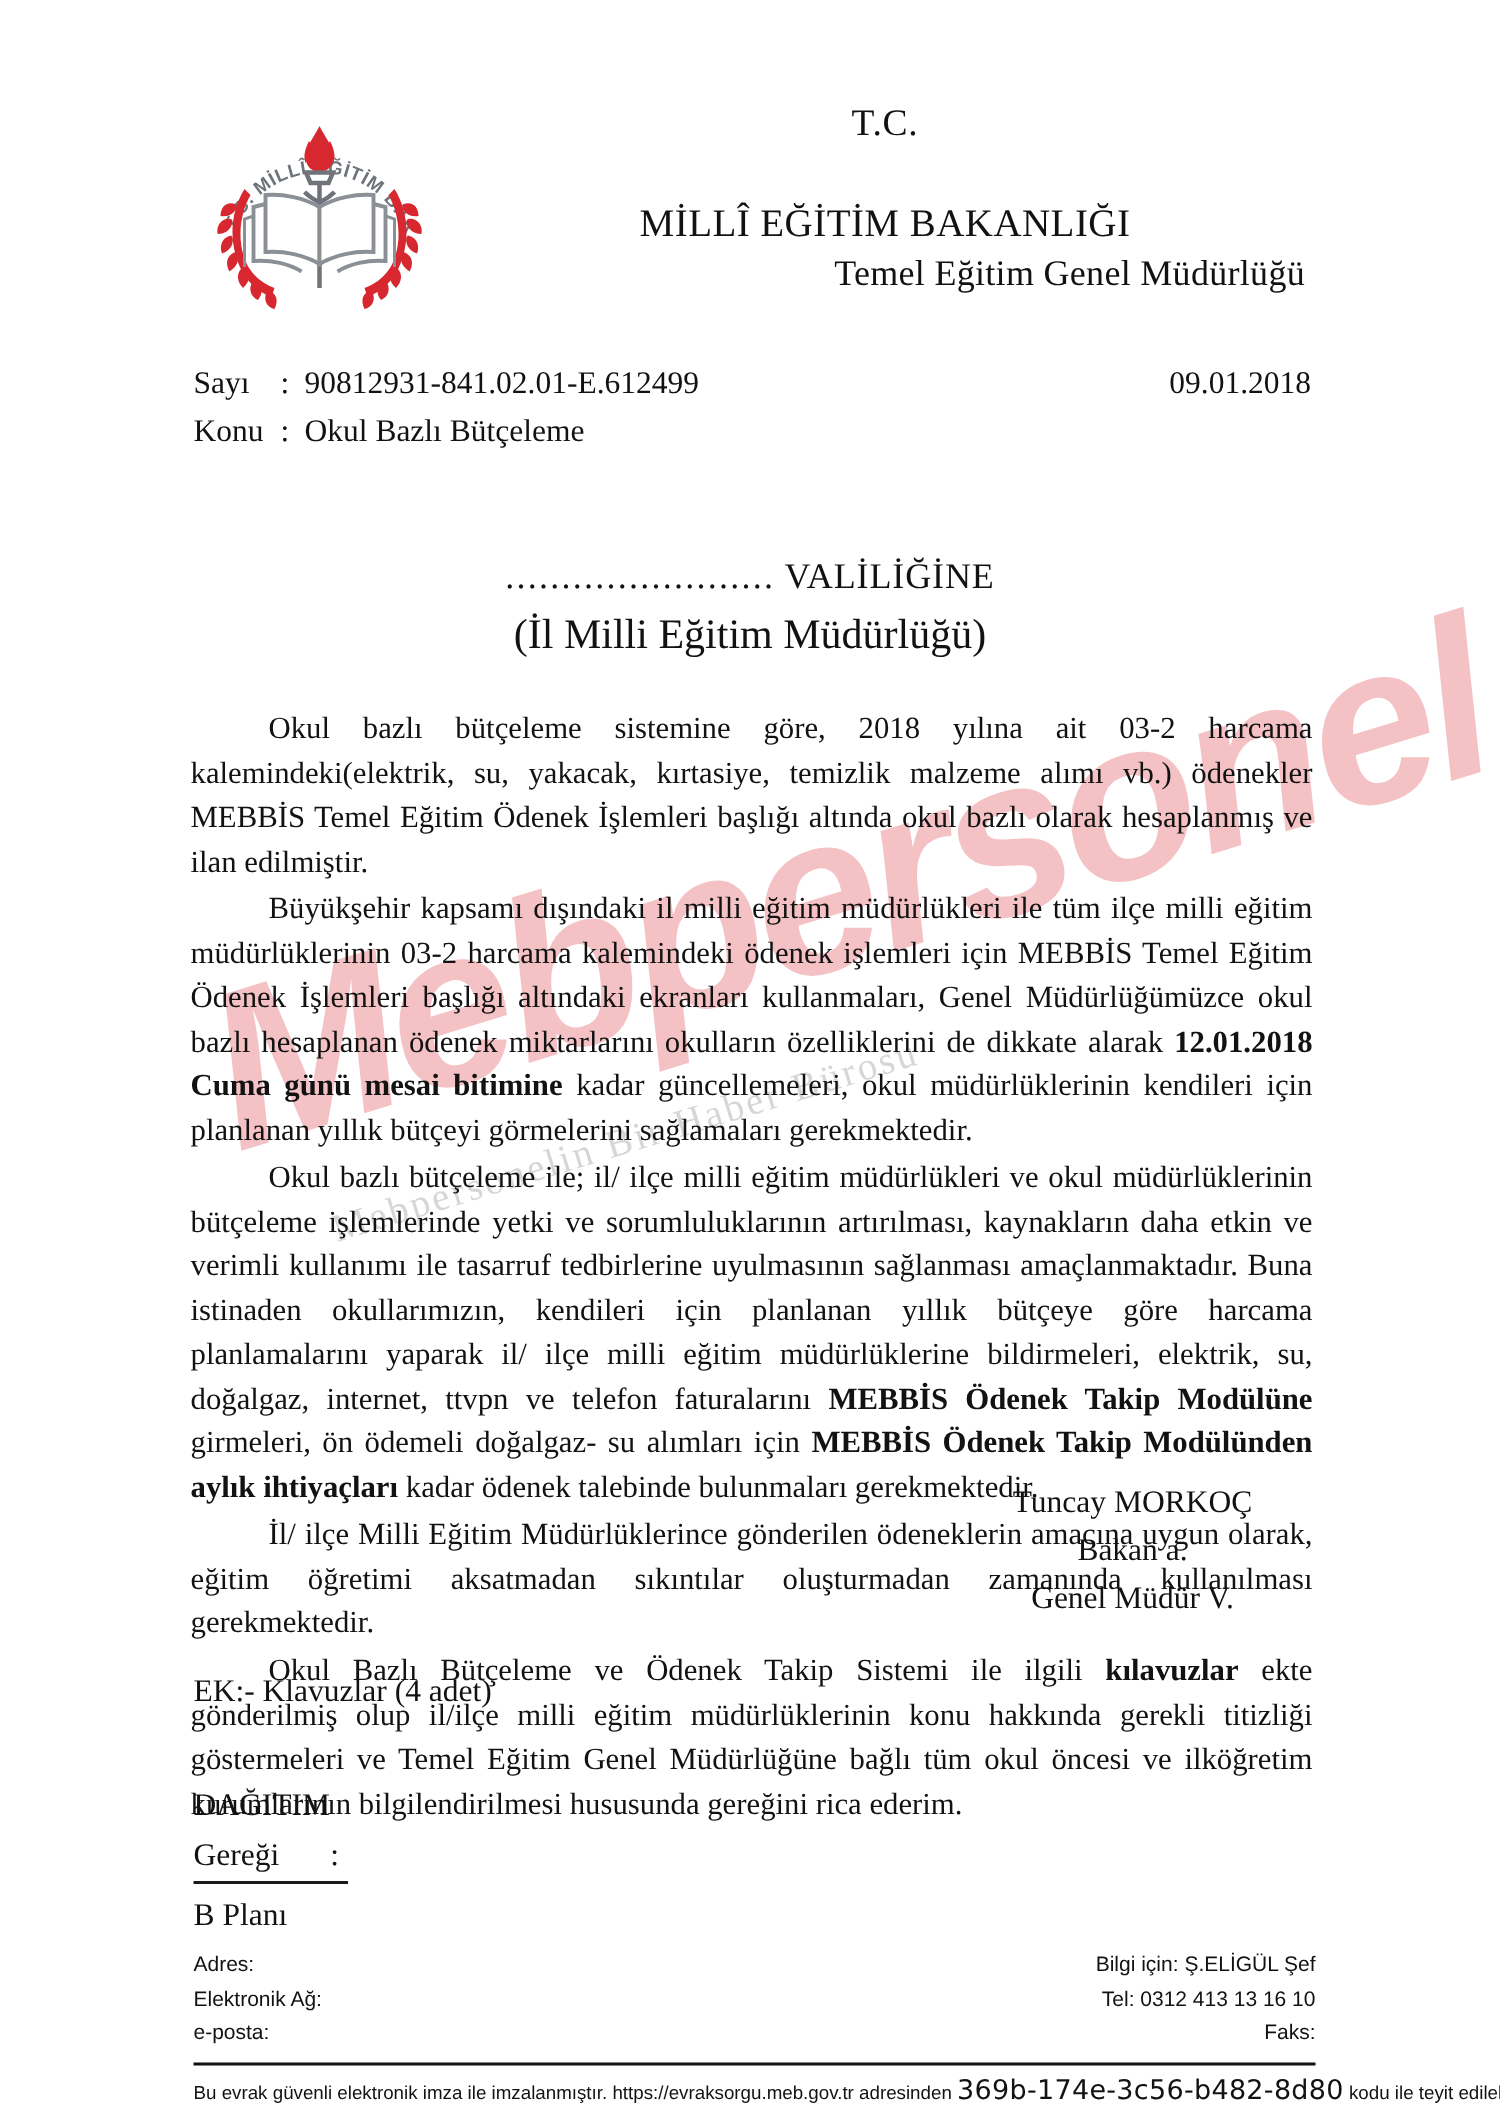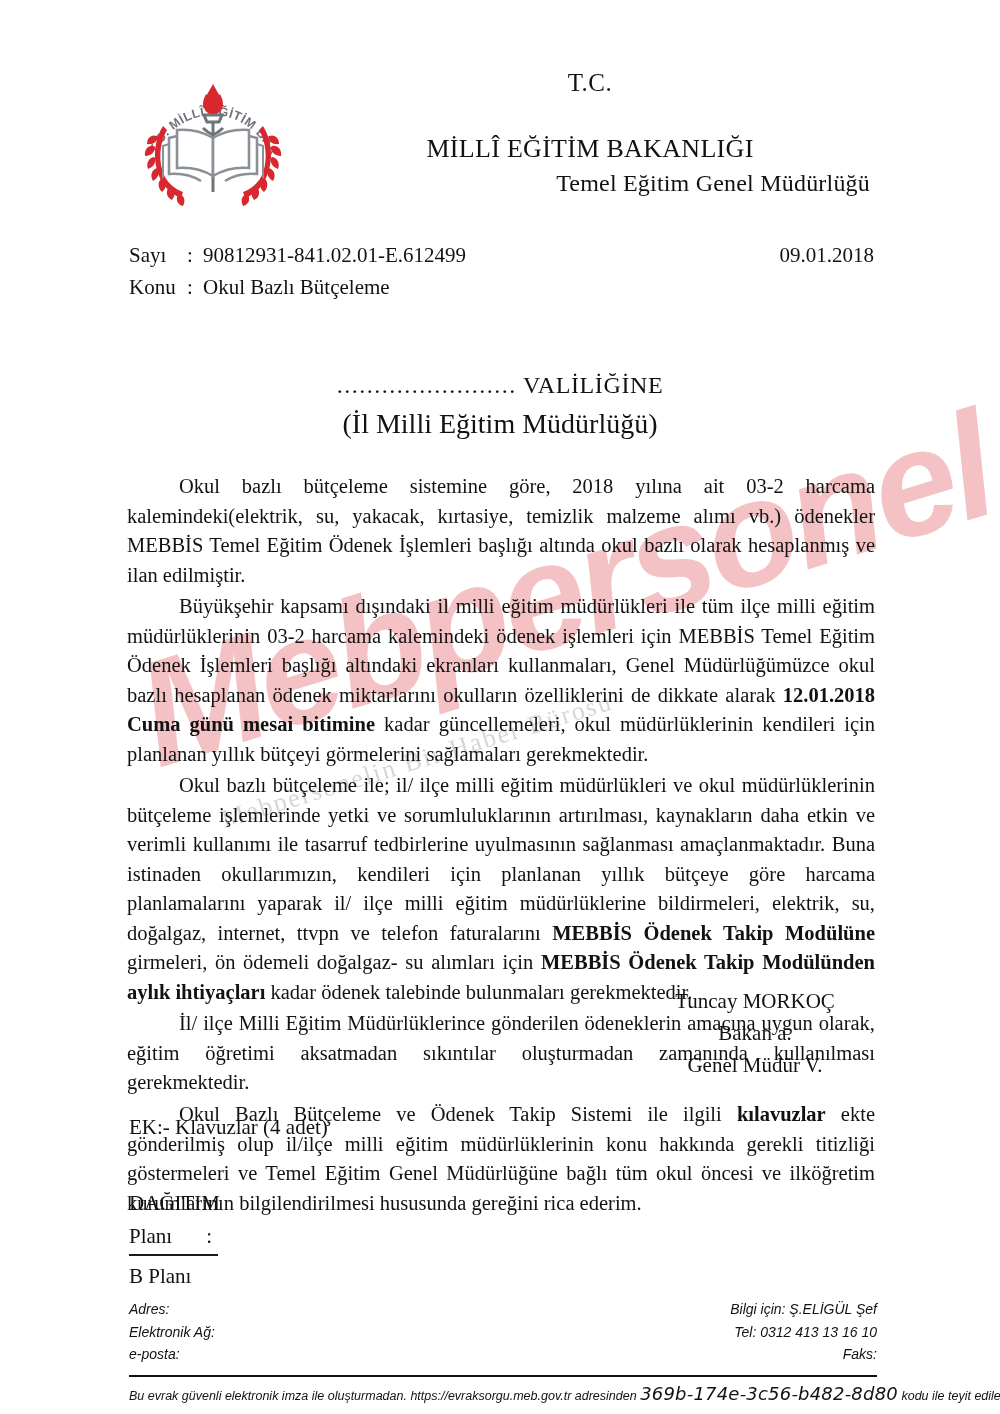--- a/index.html
+++ b/index.html
@@ -194,21 +194,20 @@
 
   
   .footer {
     position: absolute;
     left: 129px;
     top: 1298px;
     width: 748px;
     font-family: "Liberation Sans", "DejaVu Sans", sans-serif;
     font-size: 14px;
     line-height: 1.62;
-    font-style: italic;
   }
   .footer-cols {
     display: flex;
     justify-content: space-between;
     align-items: flex-start;
   }
   .footer-left { text-align: left; }
   .footer-right { text-align: right; }
   .footer-rule {
     border-top: 2.5px solid #111111;
@@ -358,37 +357,37 @@
     <div class="signature">
       <div>Tuncay MORKOÇ</div>
       <div>Bakan a.</div>
       <div>Genel Müdür V.</div>
     </div>
 
     <div class="tail">
       <div class="tail-ek">EK:- Klavuzlar (4 adet)</div>
       <div class="tail-dagitim-title">DAĞITIM</div>
       <div>
-        <span class="tail-geregi"><span>Planı</span><span class="gap"></span><span>:</span></span>
+        <span class="tail-geregi"><span>Gereği</span><span class="gap"></span><span>:</span></span>
       </div>
       <div class="tail-bplani">B Planı</div>
     </div>
 
     <div class="footer">
       <div class="footer-cols">
         <div class="footer-left">
           <div>Adres:</div>
           <div>Elektronik Ağ:</div>
           <div>e-posta:</div>
         </div>
         <div class="footer-right">
           <div>Bilgi için: Ş.ELİGÜL Şef</div>
           <div>Tel: 0312 413 13 16 10</div>
           <div>Faks:</div>
         </div>
       </div>
       <div class="footer-rule"></div>
-      <div class="verify-line"><span>Bu evrak güvenli elektronik imza ile oluşturmadan. https://evraksorgu.meb.gov.tr adresinden </span><span class="verify-code">369b-174e-3c56-b482-8d80</span><span> kodu ile teyit edilebilir.</span>
+      <div class="verify-line"><span>Bu evrak güvenli elektronik imza ile imzalanmıştır. https://evraksorgu.meb.gov.tr adresinden </span><span class="verify-code">369b-174e-3c56-b482-8d80</span><span> kodu ile teyit edilebilir.</span>
       </div>
     </div>
 
   </div>
 </div>
 
 </body></html>

